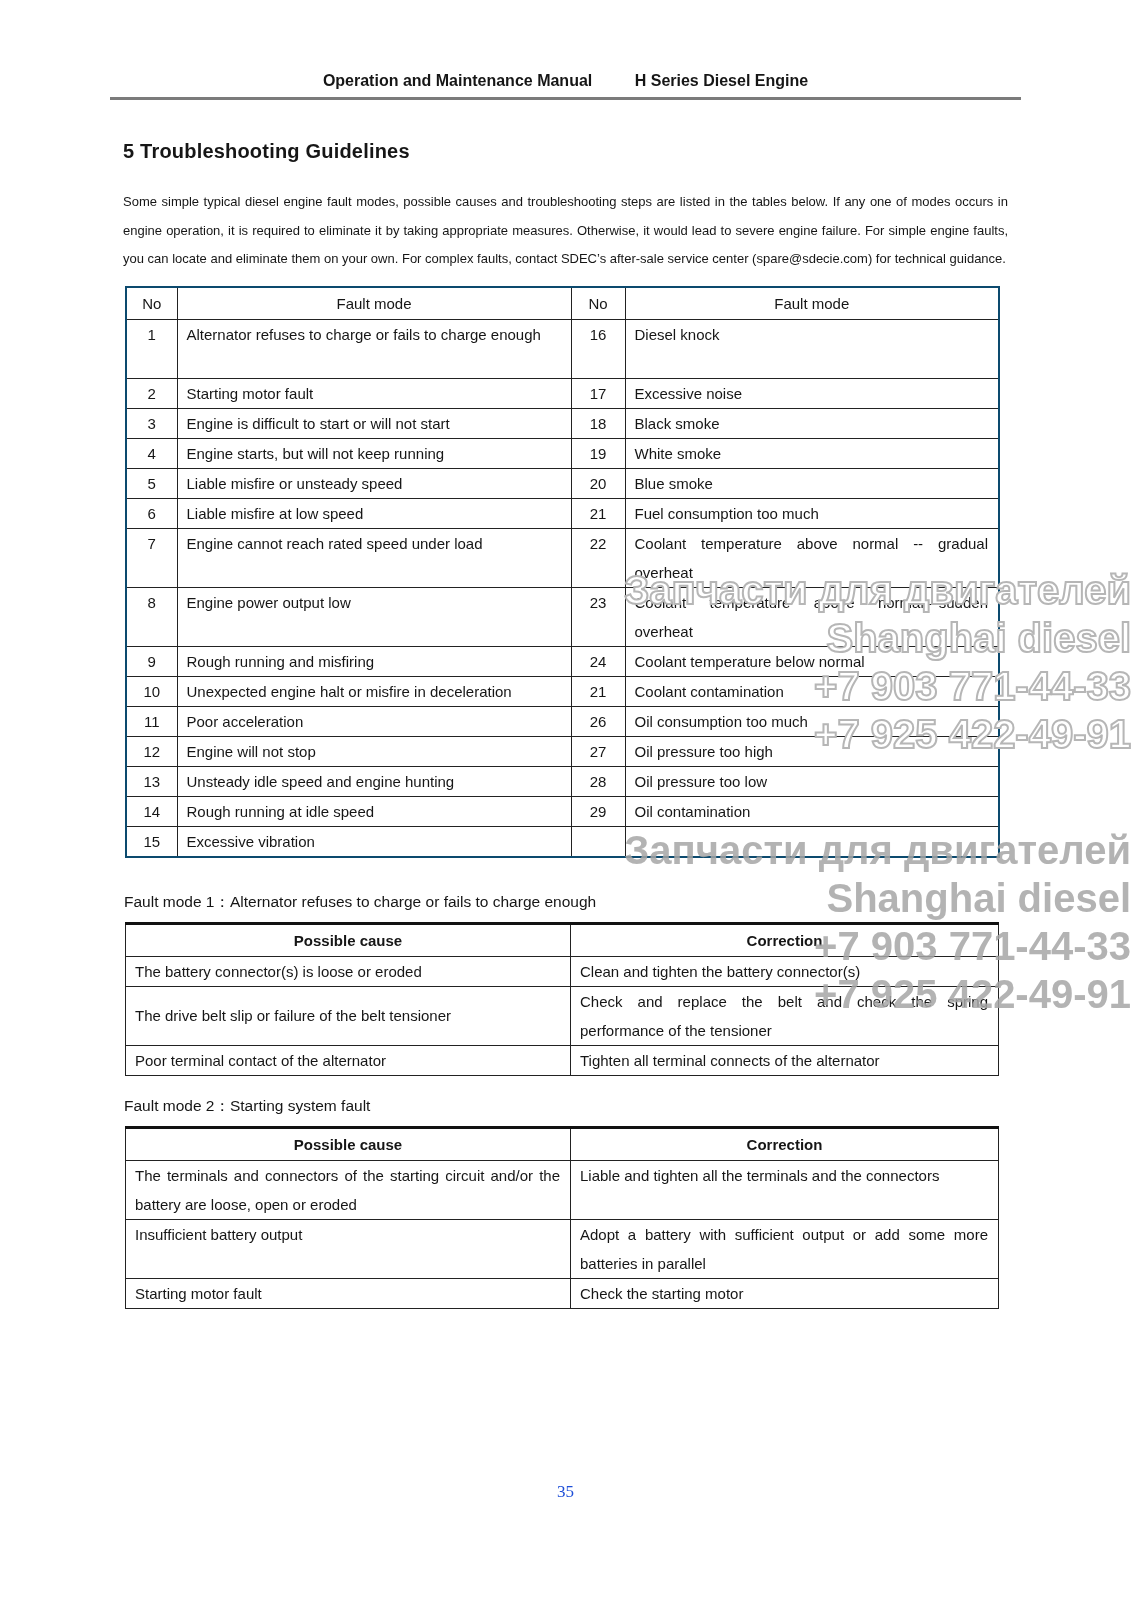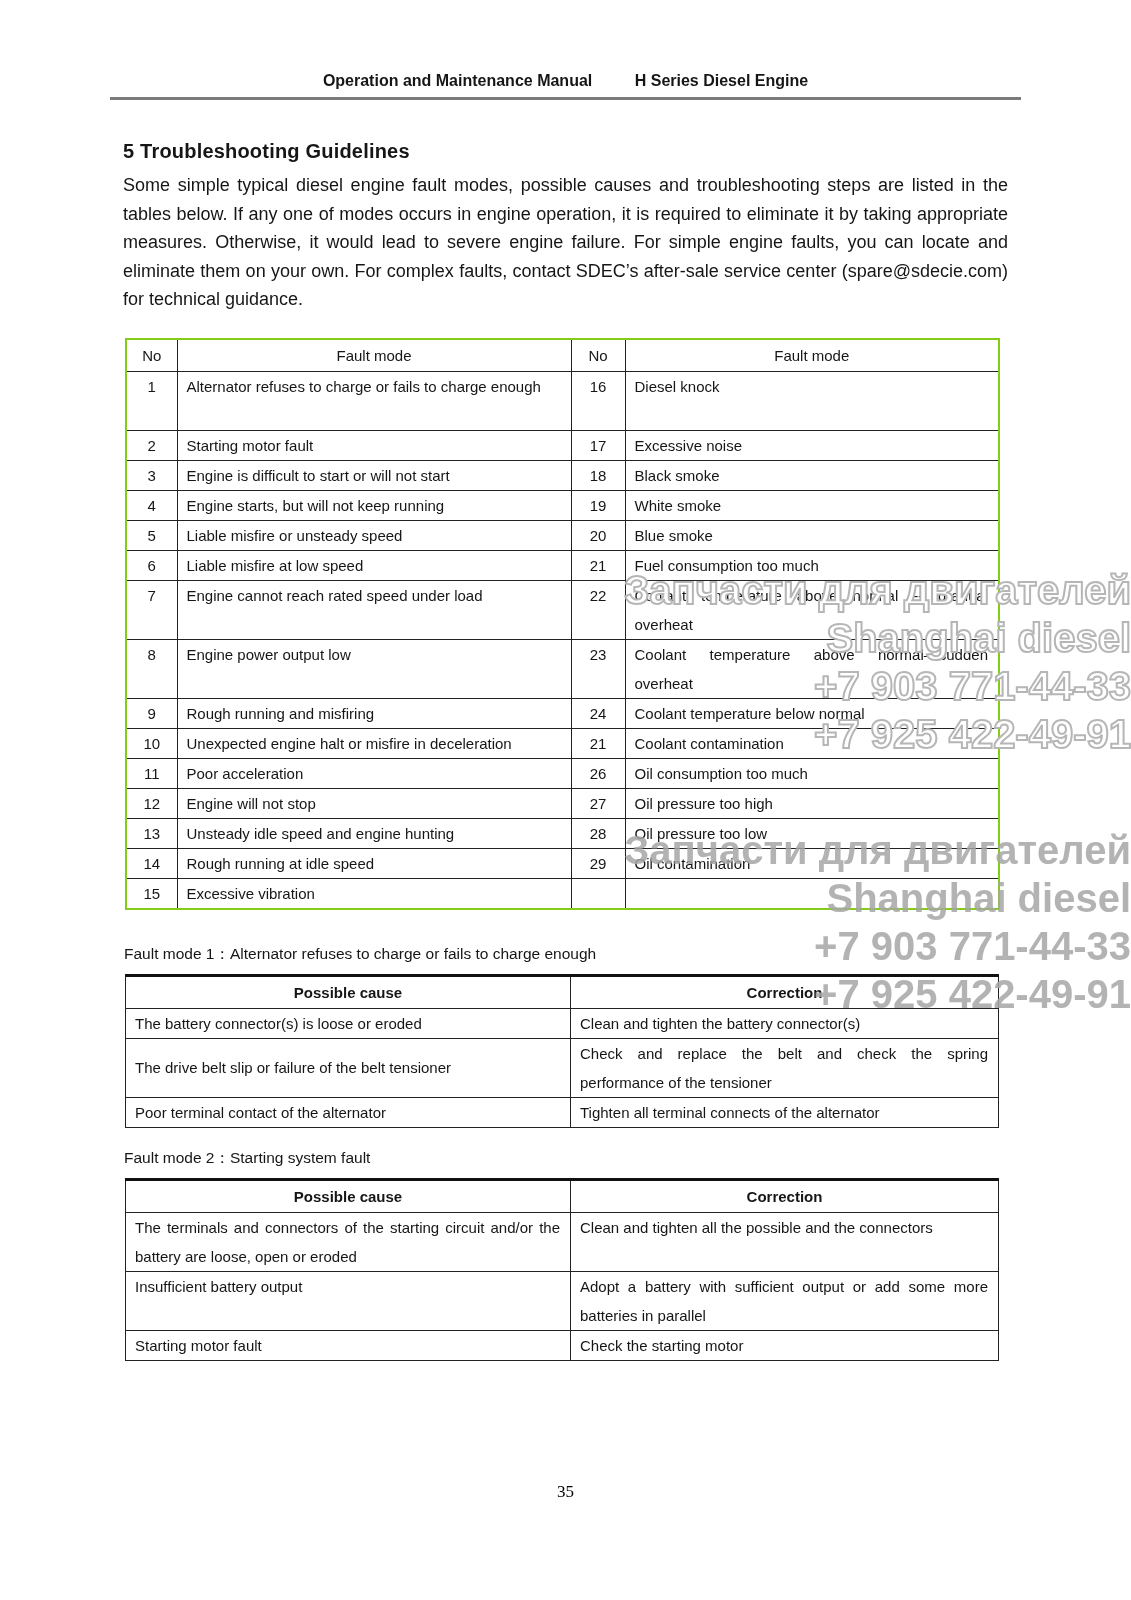--- a/index.html
+++ b/index.html
@@ -32,34 +32,34 @@
     margin: 7px -13px 0 -13px;
   }
   
   .section-title {
     margin: 40px 0 0 0;
     font-size: 20px;
     font-weight: bold;
     letter-spacing: 0.2px;
   }
   .intro {
-    margin: 8px 0 0 0;
-    font-size: 18px;
+    margin: 25px 0 0 0;
+    font-size: 13px;
     line-height: 28.5px;
     text-align: justify;
   }
   
   table {
     border-collapse: collapse;
     table-layout: fixed;
     margin-left: 2px;
     width: 873px;
     font-size: 15px;
   }
-  table.fault-modes { margin-top: 24px; border: 2px solid #84cc16; }
+  table.fault-modes { margin-top: 12px; border: 2px solid #0c4a6e; }
   table.cause-table { border: 1.5px solid #222; border-top: 3px solid #111; }
   th, td { border: 1px solid #222; }
   th {
     height: 31px;
     font-size: 15px;
     font-weight: normal;
     text-align: center;
     padding: 0;
   }
   table.cause-table th { font-weight: bold; height: 31px; }
@@ -107,21 +107,21 @@
   }
   
   .page-number {
     position: absolute;
     top: 1482px;
     left: 0;
     width: 1131px;
     text-align: center;
     font-family: "Liberation Serif", "DejaVu Serif", serif;
     font-size: 17px;
-    color: #000000;
+    color: #1d4ed8;
   }
 </style>
 </head>
 <body>
 
 <div class="content">
 
   <div class="doc-header">
     <span class="part">Operation and Maintenance Manual</span>
     <span class="part">H Series Diesel Engine</span>
@@ -279,21 +279,21 @@
     </colgroup>
     <thead>
       <tr>
         <th>Possible cause</th>
         <th>Correction</th>
       </tr>
     </thead>
     <tbody>
         <tr class="tall">
           <td class="txt">The terminals and connectors of the starting circuit and/or the battery are loose, open or eroded</td>
-          <td class="txt">Clean and tighten all the possible and the connectors</td>
+          <td class="txt">Liable and tighten all the terminals and the connectors</td>
         </tr>
         <tr class="tall">
           <td class="txt">Insufficient battery output</td>
           <td class="txt">Adopt a battery with sufficient output or add some more batteries in parallel</td>
         </tr>
         <tr>
           <td class="txt">Starting motor fault</td>
           <td class="txt">Check the starting motor</td>
         </tr>
       </tbody>

